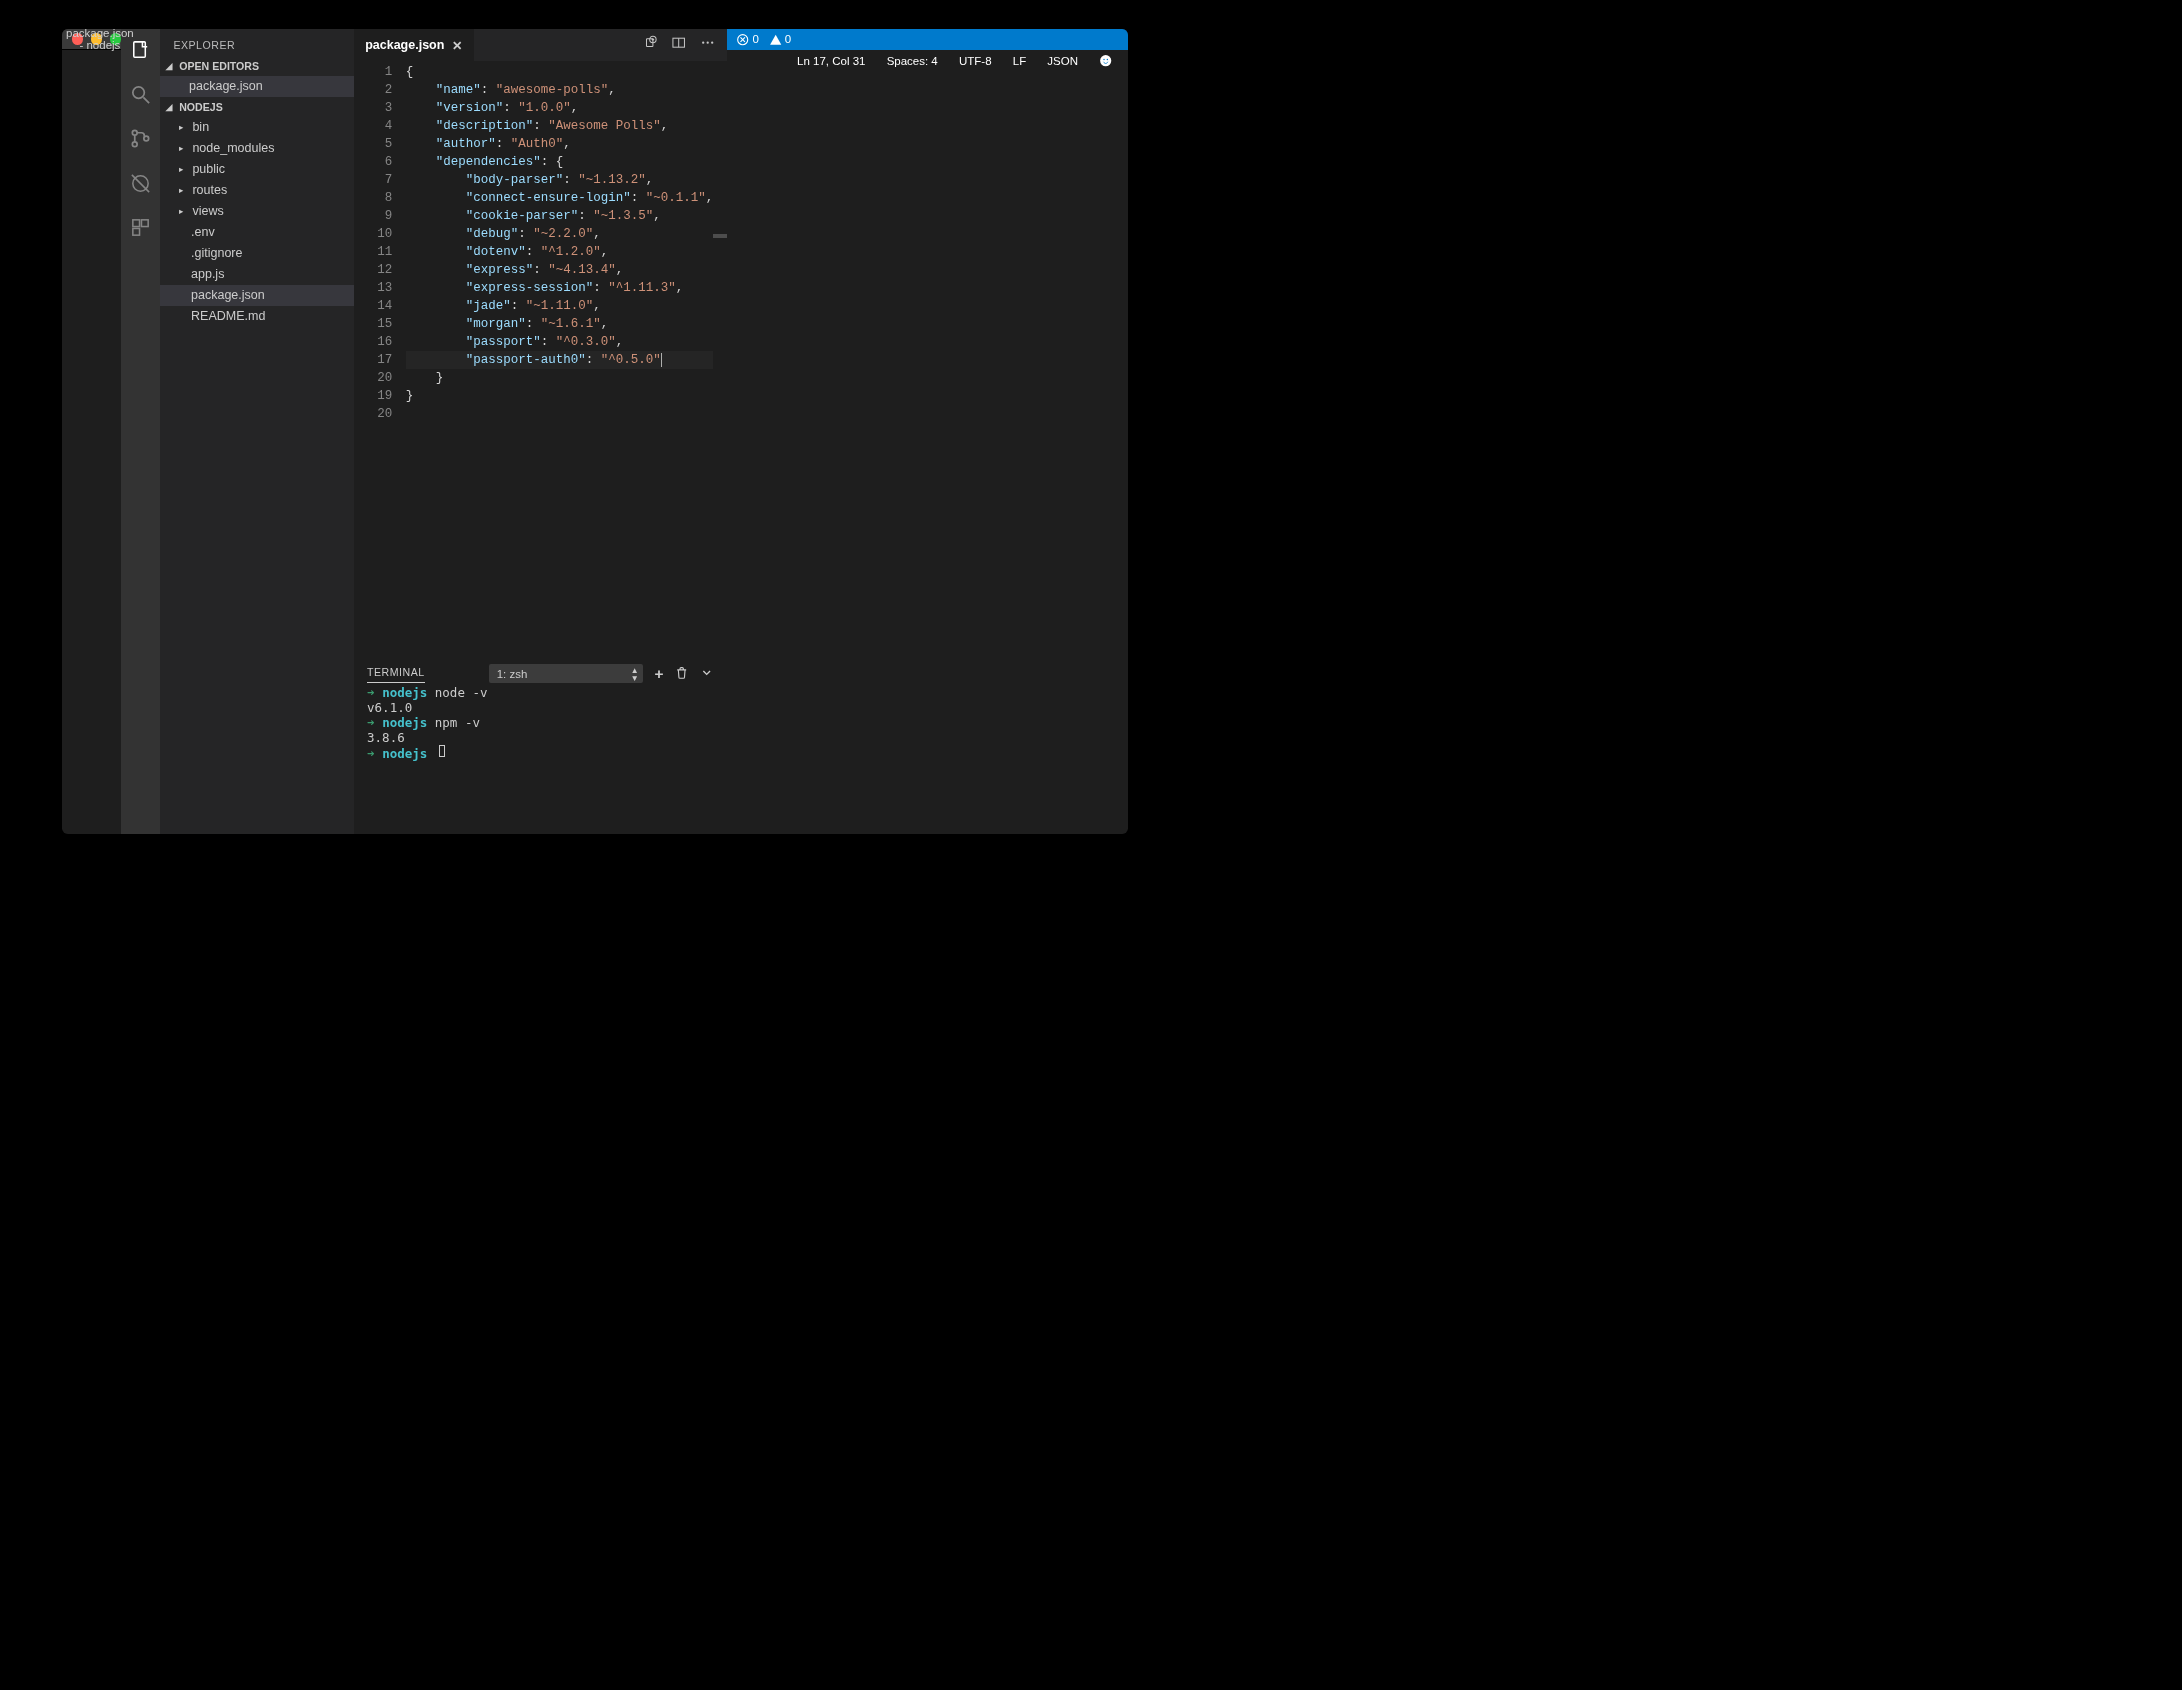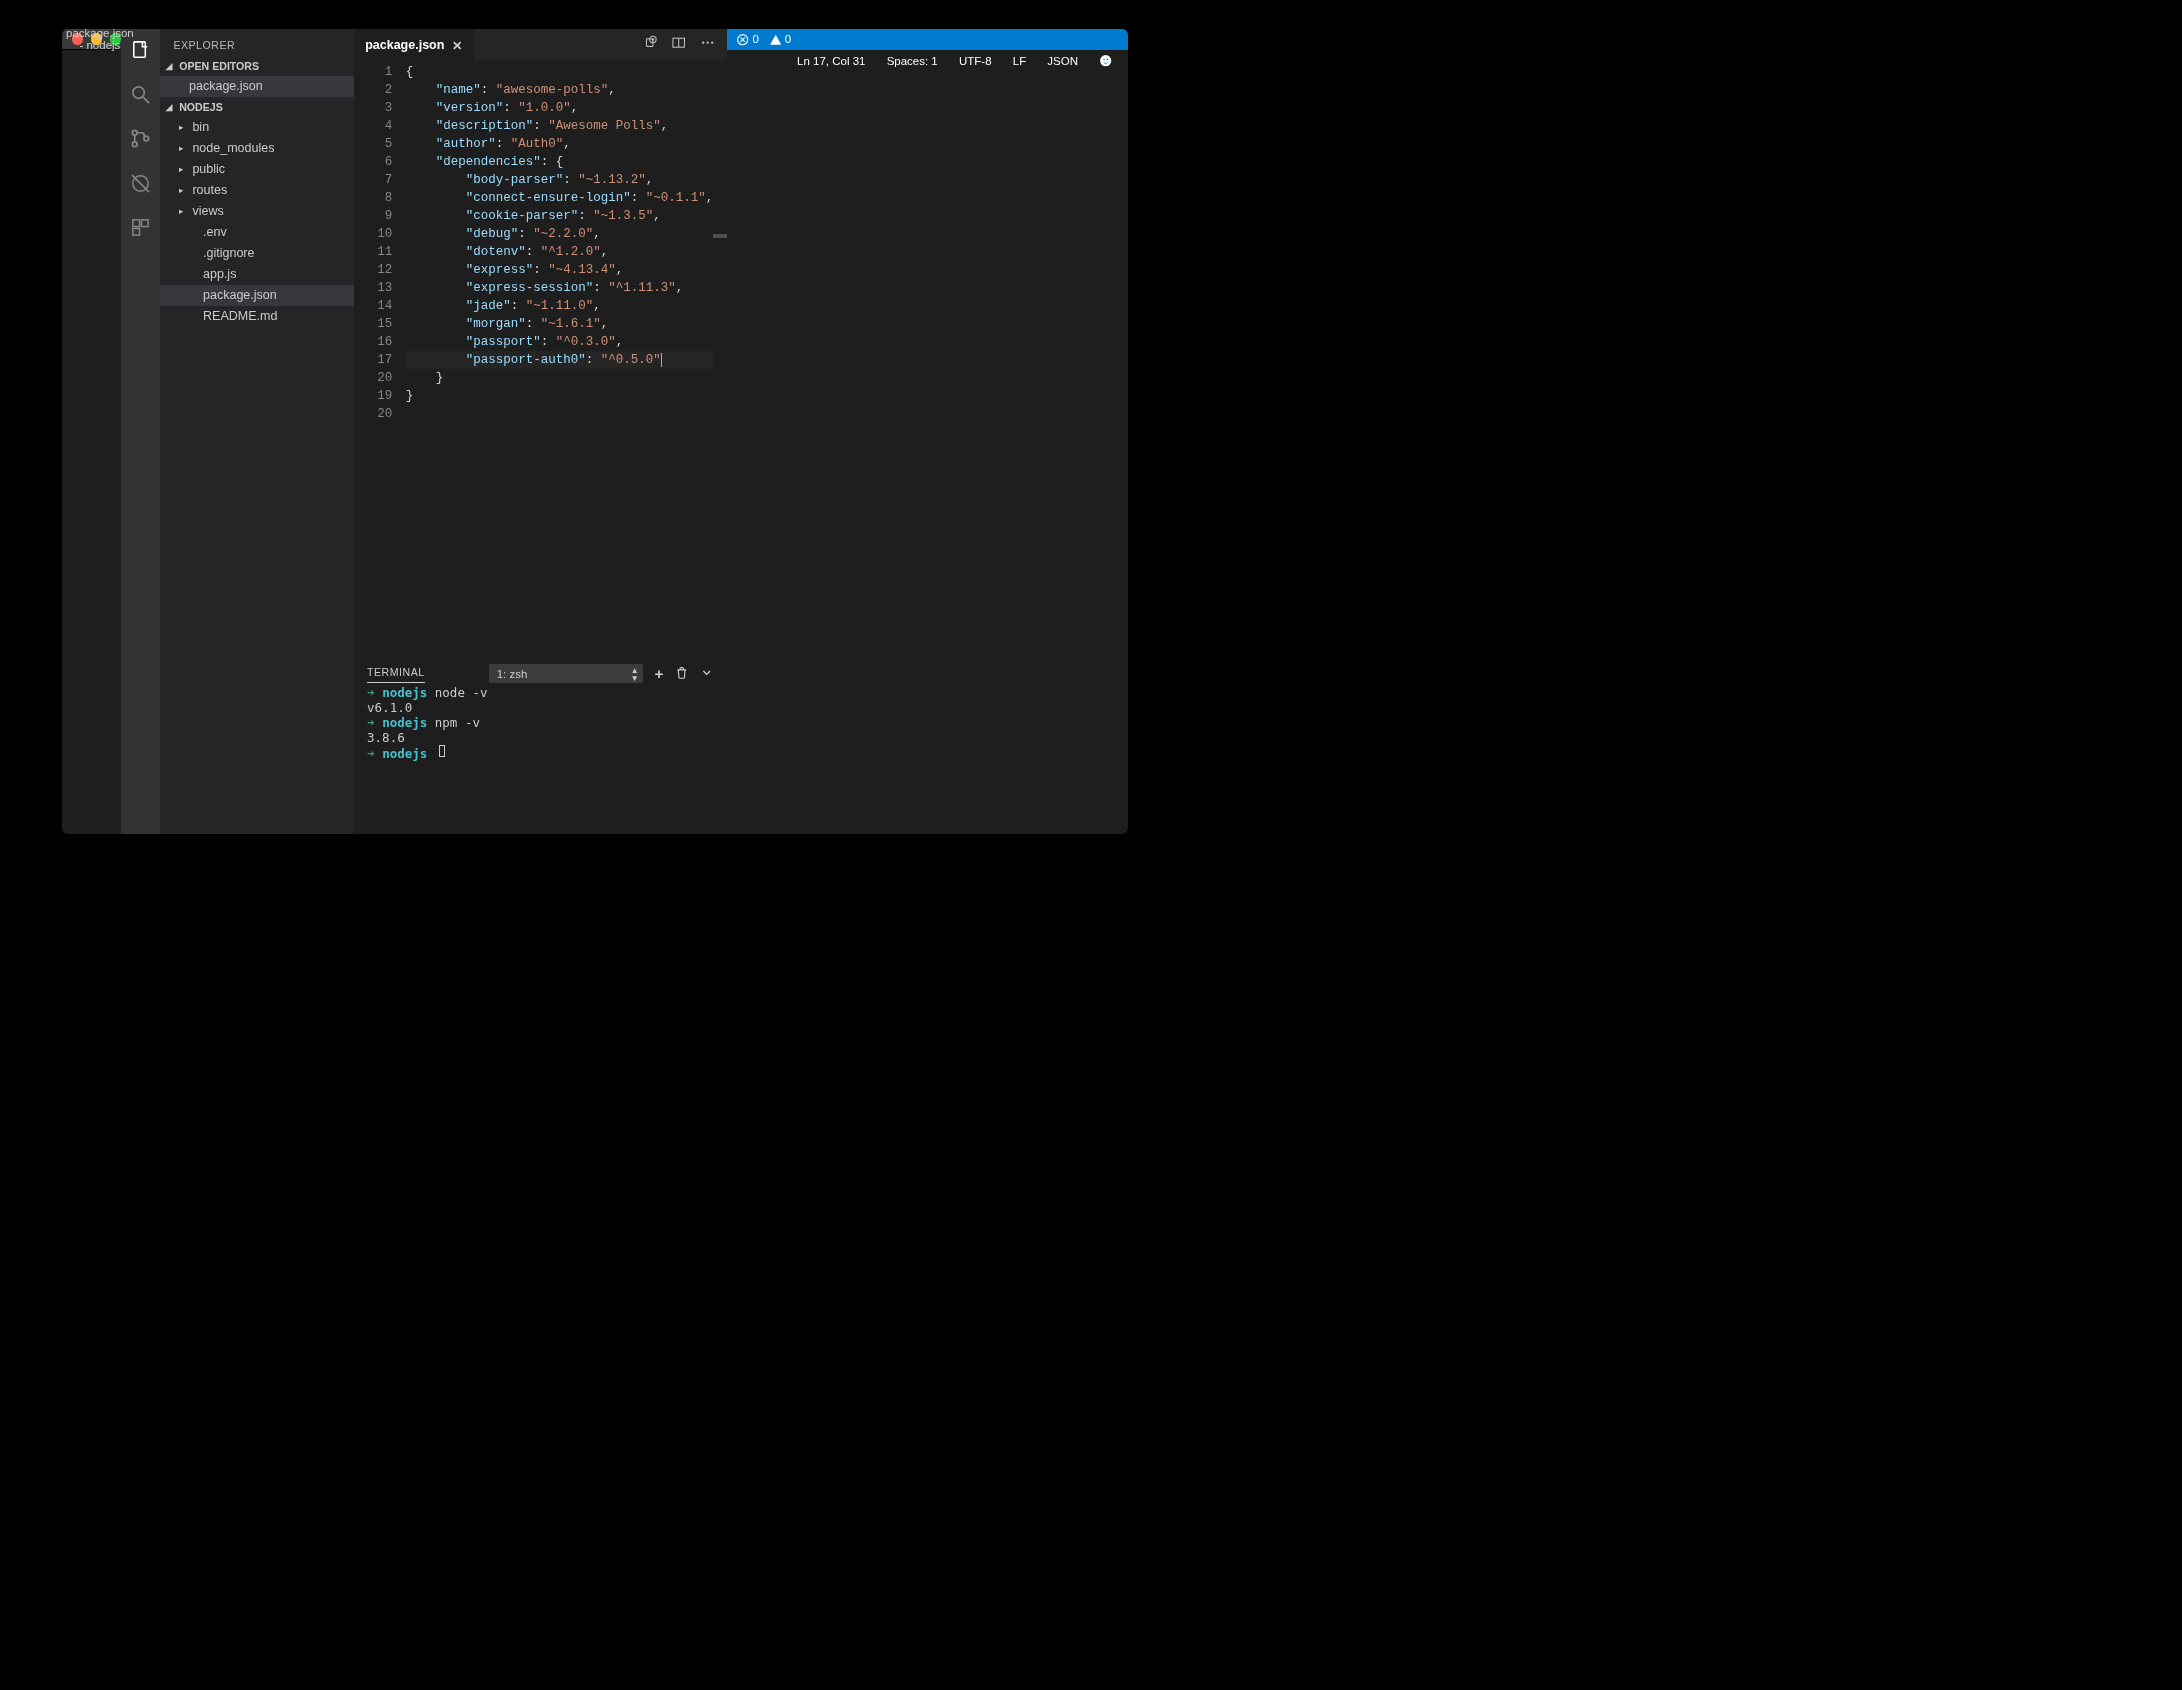--- a/index.html
+++ b/index.html
@@ -62,21 +62,21 @@
 }
 .caret { font-size: 8.6px; display: inline-block; width: 9.6px; }
 .file-row {
   height: 21px; display: flex; align-items: center; padding-left: 25px;
   font-size: 12.5px; color: #ccc; cursor: pointer;
 }
 .file-row.open-editor { padding-left: 29px; }
 .file-row.active { background: #37373d; }
 .tree-row { height: 21px; display: flex; align-items: center; gap: 3.8px; font-size: 12.5px; color: #ccc; cursor: pointer; }
 .tree-row.folder { padding-left: 19px; }
-.tree-row.file { padding-left: 43px; }
+.tree-row.file { padding-left: 31px; }
 .tree-row.active { background: #37373d; }
 .tree-row .caret { color: #ccc; }
 .editor-area { flex: 1; display: flex; flex-direction: column; background: #1e1e1e; }
 .tabs {
   height: 32px; background: #252526; display: flex; align-items: stretch;
 }
 .tab {
   display: flex; align-items: center; gap: 7.7px; padding: 0 11.5px;
   background: #1e1e1e; color: #fff; font-size: 12.5px; font-weight: 600;
   border-right: 1px solid #252526; cursor: pointer;
@@ -352,21 +352,21 @@
       </div>
       <div class="sb-item">
         <svg width="13.4" height="13.4" viewBox="0 0 24 24" fill="currentColor">
             <path d="M12 3l10 18H2L12 3z"></path>
           </svg>
         <span>0</span>
       </div>
     </div>
     <div class="sb-right">
       <div class="sb-item">Ln 17, Col 31</div>
-      <div class="sb-item">Spaces: 1</div>
+      <div class="sb-item">Spaces: 4</div>
       <div class="sb-item">UTF-8</div>
       <div class="sb-item">LF</div>
       <div class="sb-item">JSON</div>
       <div class="sb-item">
         <svg width="13.4" height="13.4" viewBox="0 0 24 24" fill="currentColor">
             <circle cx="12" cy="12" r="10"></circle>
             <circle cx="9" cy="10" r="1.3" fill="#007acc"></circle>
             <circle cx="15" cy="10" r="1.3" fill="#007acc"></circle>
             <path d="M8 14c1 2 3 3 4 3s3-1 4-3" stroke="#007acc" stroke-width="1.5" fill="none"></path>
           </svg>

